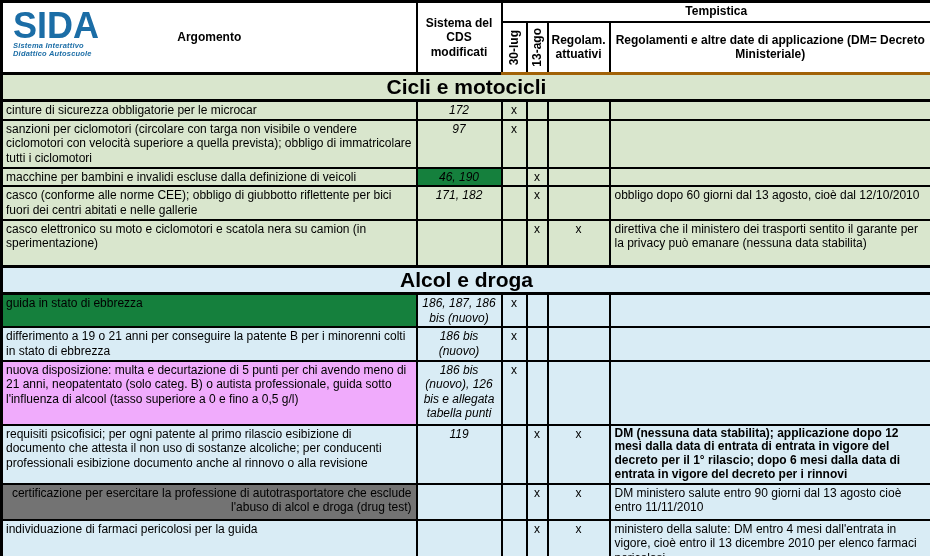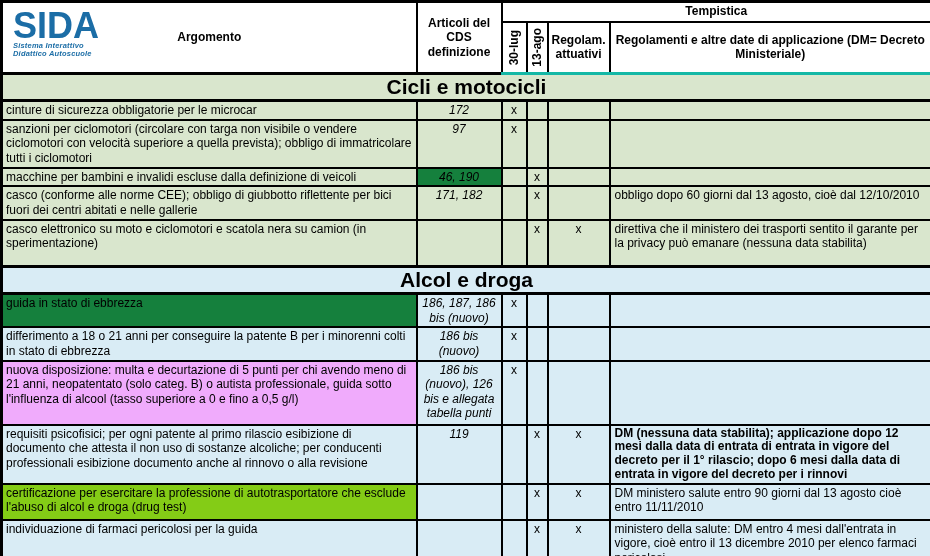--- a/index.html
+++ b/index.html
@@ -45,21 +45,21 @@
     font-size: 7.5px; font-weight: bold; font-style: italic;
     letter-spacing: 0.2px; line-height: 1.15;
   }
   td.rot { padding: 0; text-align: center; vertical-align: middle; }
   .vert {
     writing-mode: vertical-rl;
     transform: rotate(180deg);
     margin: 0 auto;
     font-weight: bold; font-size: 12px; white-space: nowrap;
   }
-  tr.hdr-bottom td { border-bottom: 3px solid #14b8a6; border-radius: 14px; }
+  tr.hdr-bottom td { border-bottom: 3px solid #a16207; border-radius: 14px; }
   
   tr.banner td {
     font-size: 21px; font-weight: bold;
     text-align: center; vertical-align: middle;
     padding: 0; line-height: 1.1;
     border-top: 3px solid #000; border-bottom: 3px solid #000;
   }
   
   td.arg  { text-align: left; padding: 1px 4px 1px 3px; }
   td.art  { text-align: center; padding: 1px 2px; font-style: italic; }
@@ -82,21 +82,21 @@
   <tbody id="tbody">
     <tr class="hdr" style="height:20px">
       <td rowspan="2" class="argomento-head">
         <div class="logo" style="color: rgb(27, 109, 166);">
           <div class="word">SIDA</div>
           <div class="tag">Sistema Interattivo</div>
           <div class="tag">Didattico Autoscuole</div>
         </div>
         <div class="label">Argomento</div>
       </td>
-      <td rowspan="2">Articoli del CDS definizione</td>
+      <td rowspan="2">Sistema del CDS modificati</td>
       <td colspan="4">Tempistica</td>
     </tr>
     <tr class="hdr hdr-bottom" style="height:52px">
       <td class="rot">
         <div class="vert">30-lug</div>
       </td>
       <td class="rot">
         <div class="vert">13-ago</div>
       </td>
       <td>Regolam. attuativi</td>
@@ -150,21 +150,21 @@
       </tr>
       <tr style="height: 30px;">
         <td class="arg" style="background-color: #15803d;">guida in stato di ebbrezza</td>
         <td class="art" style="background-color: rgb(217, 236, 245);">186, 187, 186 bis (nuovo)</td>
         <td class="mark" style="background-color: rgb(217, 236, 245);">x</td>
         <td class="mark" style="background-color: rgb(217, 236, 245);"></td>
         <td class="mark" style="background-color: rgb(217, 236, 245);"></td>
         <td class="note" style="background-color: rgb(217, 236, 245);"></td>
       </tr>
       <tr style="height: 31px;">
-        <td class="arg" style="background-color: rgb(217, 236, 245);">differimento a 18 o 21 anni per conseguire la patente B per i minorenni colti in stato di ebbrezza</td>
+        <td class="arg" style="background-color: rgb(217, 236, 245);">differimento a 19 o 21 anni per conseguire la patente B per i minorenni colti in stato di ebbrezza</td>
         <td class="art" style="background-color: rgb(217, 236, 245);">186 bis (nuovo)</td>
         <td class="mark" style="background-color: rgb(217, 236, 245);">x</td>
         <td class="mark" style="background-color: rgb(217, 236, 245);"></td>
         <td class="mark" style="background-color: rgb(217, 236, 245);"></td>
         <td class="note" style="background-color: rgb(217, 236, 245);"></td>
       </tr>
       <tr style="height: 64px;">
         <td class="arg" style="background-color: #f0abfc;">nuova disposizione: multa e decurtazione di 5 punti per chi avendo meno di 21 anni, neopatentato (solo categ. B) o autista professionale, guida sotto l'influenza di alcool (tasso superiore a 0 e fino a 0,5 g/l)</td>
         <td class="art" style="background-color: rgb(217, 236, 245);">186 bis (nuovo), 126 bis e allegata tabella punti</td>
         <td class="mark" style="background-color: rgb(217, 236, 245);">x</td>
@@ -174,21 +174,21 @@
       </tr>
       <tr style="height: 58px;">
         <td class="arg" style="background-color: rgb(217, 236, 245);">requisiti psicofisici; per ogni patente al primo rilascio esibizione di documento che attesta il non uso di sostanze alcoliche; per conducenti professionali esibizione documento anche al rinnovo o alla revisione</td>
         <td class="art" style="background-color: rgb(217, 236, 245);">119</td>
         <td class="mark" style="background-color: rgb(217, 236, 245);"></td>
         <td class="mark" style="background-color: rgb(217, 236, 245);">x</td>
         <td class="mark" style="background-color: rgb(217, 236, 245);">x</td>
         <td class="note bold" style="background-color: rgb(217, 236, 245);">DM (nessuna data stabilita); applicazione dopo 12 mesi dalla data di entrata di entrata in vigore del decreto per il 1° rilascio; dopo 6 mesi dalla data di entrata in vigore del decreto per i rinnovi</td>
       </tr>
       <tr style="height: 36px;">
-        <td class="arg" style="background-color: #84cc16;">certificazione per esercitare la professione di autotrasportatore che esclude l'abuso di alcol e droga (drug test)</td>
+        <td class="arg" style="background-color: #737373; text-align: right;">certificazione per esercitare la professione di autotrasportatore che esclude l'abuso di alcol e droga (drug test)</td>
         <td class="art" style="background-color: rgb(217, 236, 245);"></td>
         <td class="mark" style="background-color: rgb(217, 236, 245);"></td>
         <td class="mark" style="background-color: rgb(217, 236, 245);">x</td>
         <td class="mark" style="background-color: rgb(217, 236, 245);">x</td>
         <td class="note" style="background-color: rgb(217, 236, 245);">DM ministero salute entro 90 giorni dal 13 agosto cioè entro 11/11/2010</td>
       </tr>
       <tr style="height: 52px;">
         <td class="arg" style="background-color: rgb(217, 236, 245);">individuazione di farmaci pericolosi per la guida</td>
         <td class="art" style="background-color: rgb(217, 236, 245);"></td>
         <td class="mark" style="background-color: rgb(217, 236, 245);"></td>

